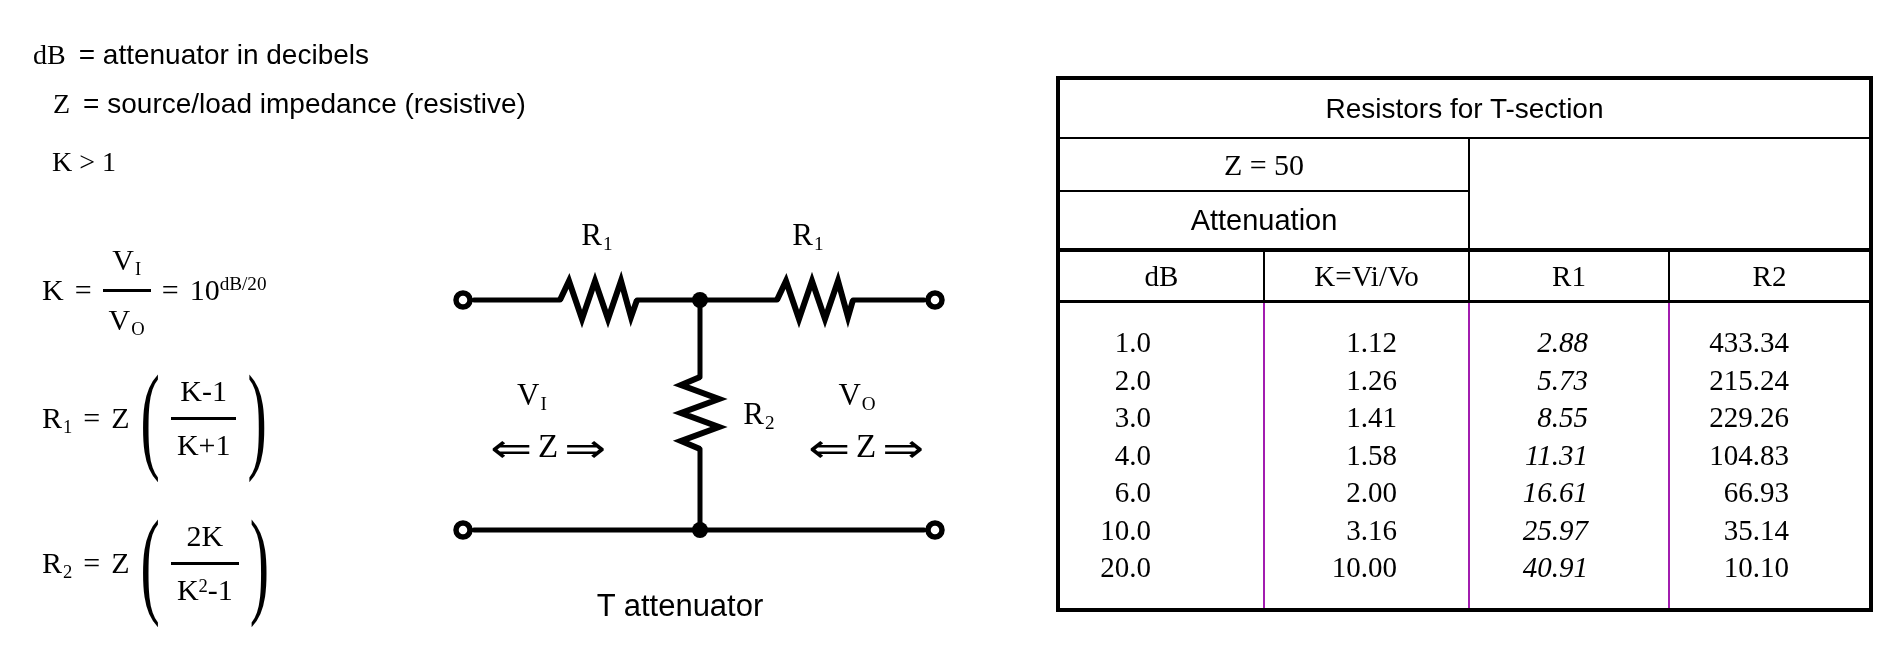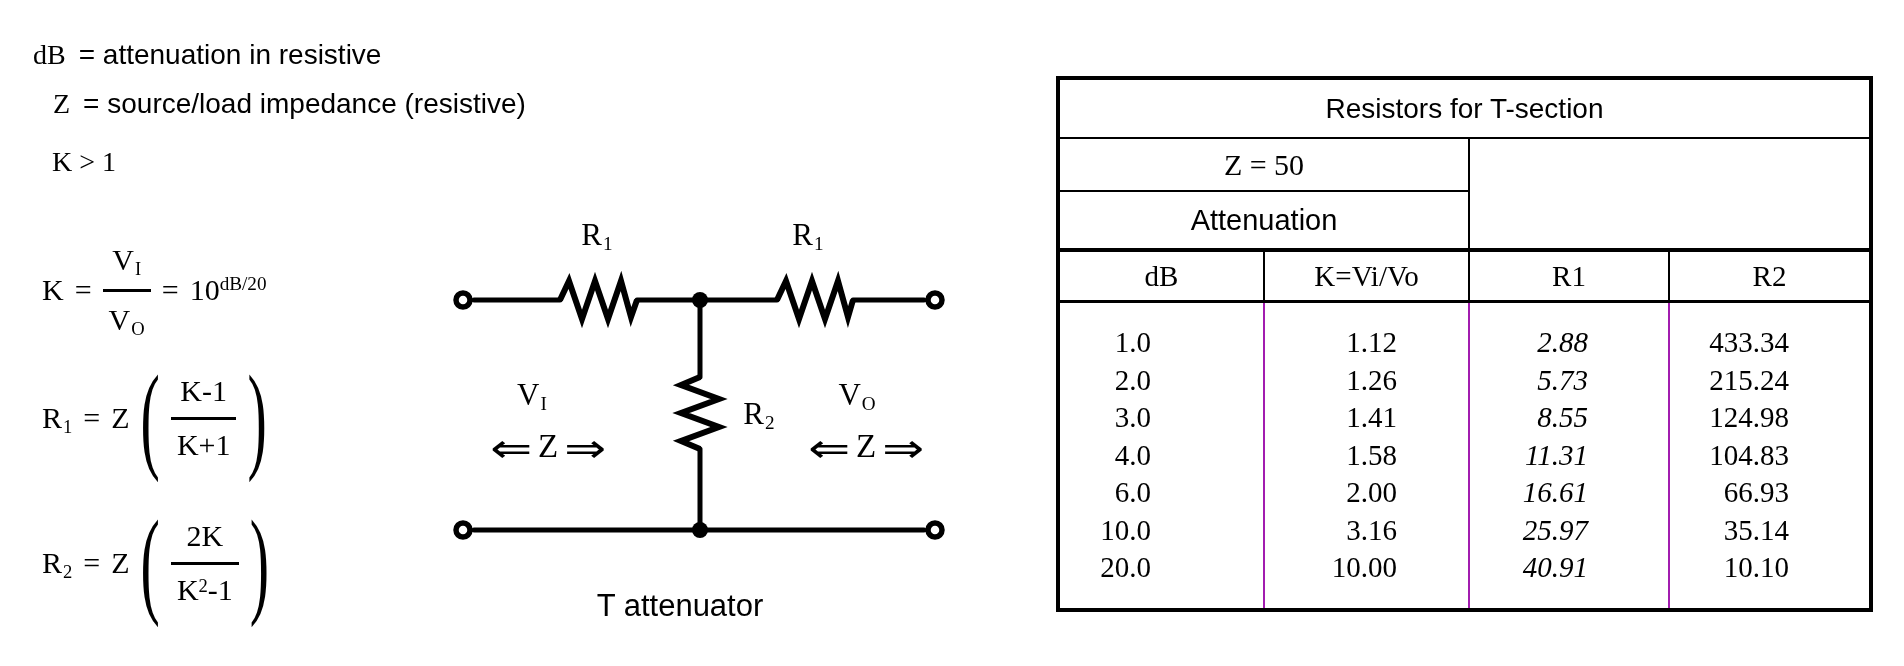--- a/index.html
+++ b/index.html
@@ -62,21 +62,21 @@
   .pr3{padding-right:80px;font-style:italic;}
   .pr4{padding-right:80px;}
 </style>
 </head>
 <body>
 
 <div class="canvas">
 
   <div class="def-line" id="def-db">
     <span class="sym">dB</span>
-    <span class="rest">= attenuation in resistive</span>
+    <span class="rest">= attenuator in decibels</span>
   </div>
   <div class="def-line" id="def-z">
     <span class="sym">Z</span>
     <span class="rest">= source/load impedance (resistive)</span>
   </div>
   <div class="def-line" id="def-k">K &gt; 1</div>
 
   <div class="formula" id="formula-k">
     <span>K</span>
     <span>=</span>
@@ -209,21 +209,21 @@
         <div class="numcell pr3">5.73</div>
         <div class="numcell pr3">8.55</div>
         <div class="numcell pr3">11.31</div>
         <div class="numcell pr3">16.61</div>
         <div class="numcell pr3">25.97</div>
         <div class="numcell pr3">40.91</div>
       </td>
       <td class="datacol">
         <div class="numcell pr4">433.34</div>
         <div class="numcell pr4">215.24</div>
-        <div class="numcell pr4">124.98</div>
+        <div class="numcell pr4">229.26</div>
         <div class="numcell pr4">104.83</div>
         <div class="numcell pr4">66.93</div>
         <div class="numcell pr4">35.14</div>
         <div class="numcell pr4">10.10</div>
       </td>
     </tr>
   </tbody>
     </table>
 
 </div>

